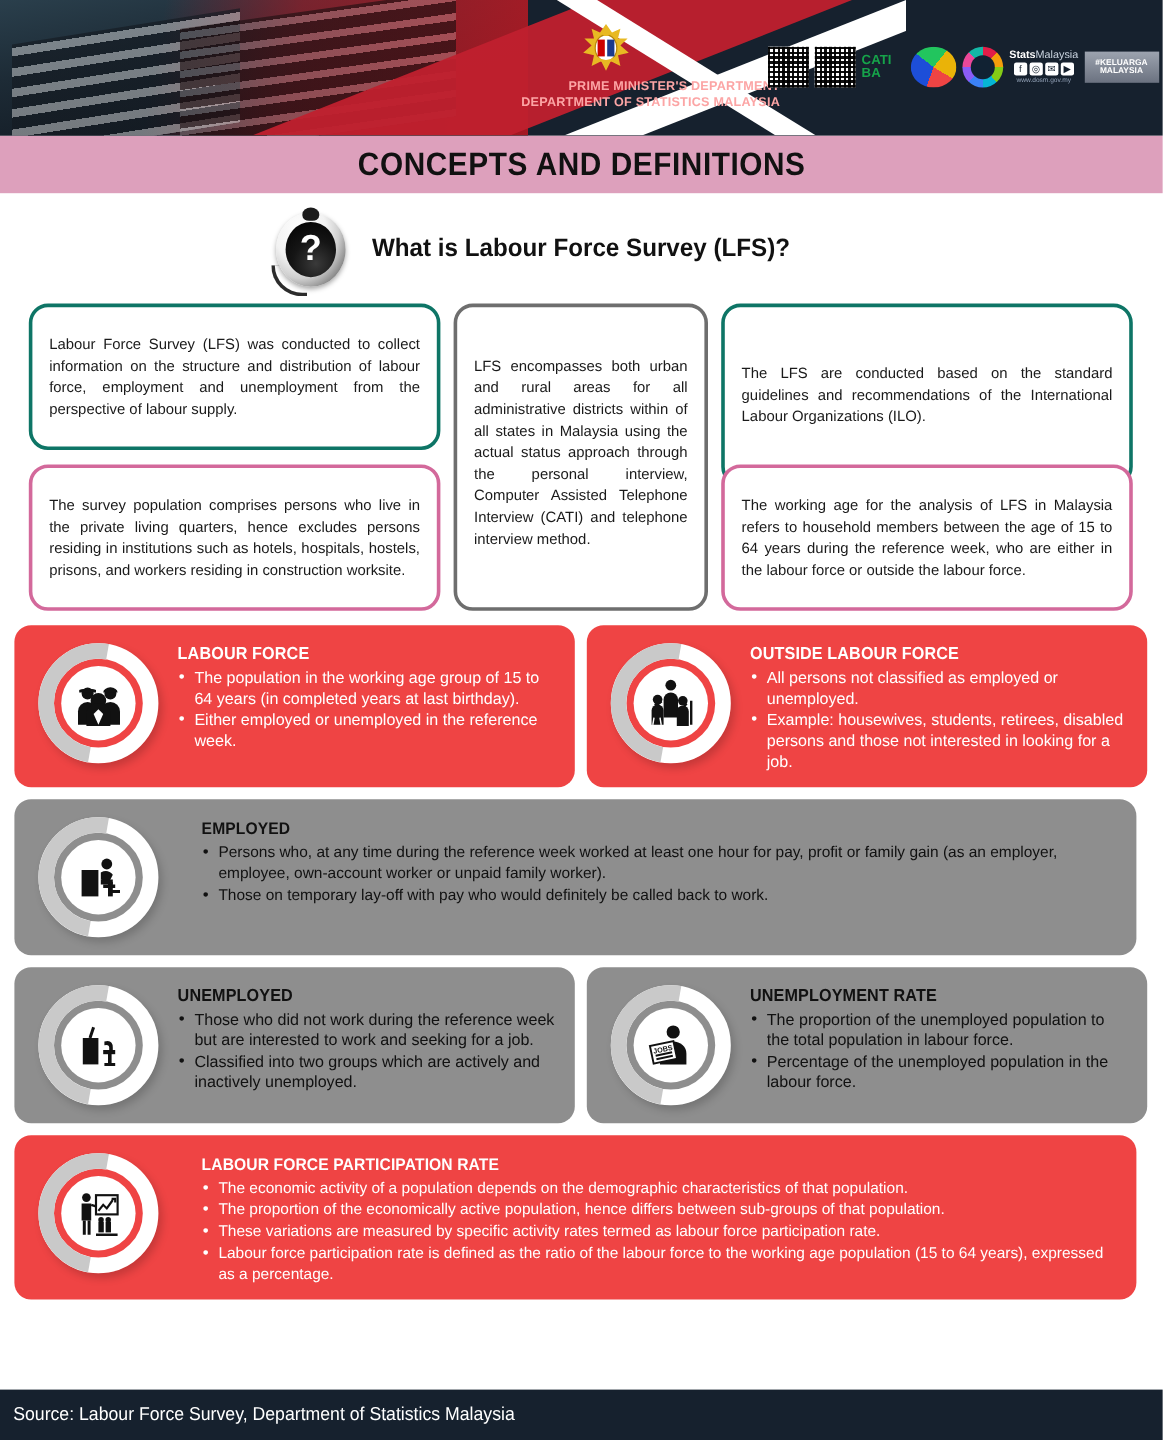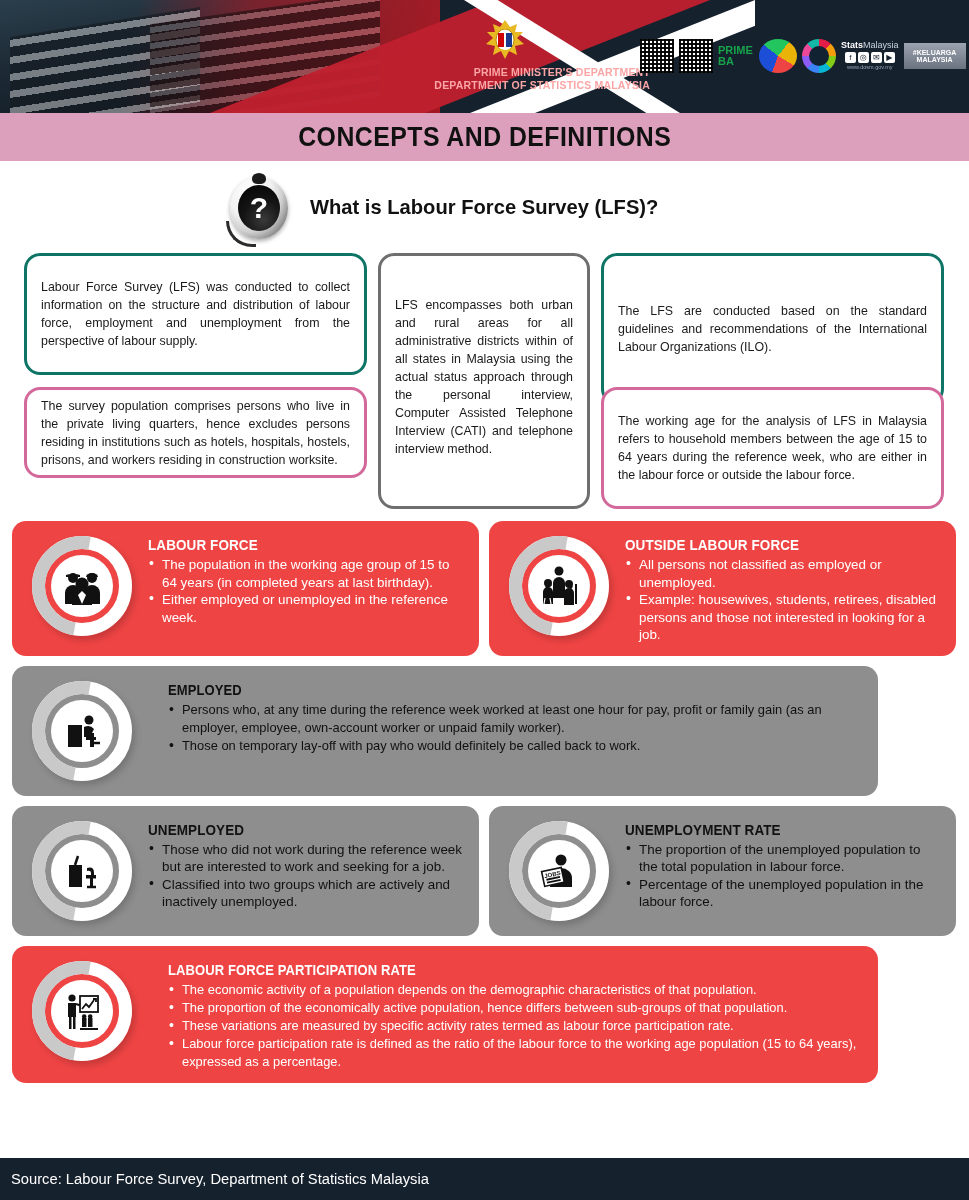--- a/index.html
+++ b/index.html
@@ -212,40 +212,40 @@
     text-align: justify;
     text-justify: inter-word;
     display: flex;
     align-items: center;
   }
   .obox.teal { border: 3px solid #0e7566; }
   .obox.pink { border: 3px solid #d3699b; }
   .obox.gray { border: 3px solid #6e6e6e; }
 
   #box-a { left: 12px;  top: 4px;   width: 343px; height: 122px; }
-  #box-b { left: 12px;  top: 138px; width: 343px; height: 91px; }
+  #box-b { left: 12px;  top: 138px; width: 343px; height: 122px; }
   #box-c { left: 366px; top: 4px;   width: 212px; height: 256px; align-items:flex-start; padding-top: 40px; justify-content: center;}
   #box-d { left: 589px; top: 4px;   width: 343px; height: 152px; }
   #box-e { left: 589px; top: 138px; width: 343px; height: 122px; }
 
   
   .cards { width: 945px; margin: 12px auto 0; }
   .card-row { display: flex; gap: 10px; margin-bottom: 10px; }
   .card {
     border-radius: 14px;
     display: flex;
     align-items: flex-start;
     padding: 12px 14px 12px 12px;
     position: relative;
     min-height: 130px;
   }
   .card.teal { background: #ef4444; }
   .card.gray { background: #8e8e8e; }
   .card.half { width: 467px; }
-  .card.full { width: 866px; }
+  .card.full { width: 935px; }
 
   .ring {
     flex: none;
     width: 118px; height: 105px;
     position: relative;
     margin-right: 6px;
   }
   .ring .outer {
     position: absolute; left: 8px; top: 3px;
     width: 100px; height: 100px;
@@ -347,21 +347,21 @@
   </div>
 
   <div class="hdr-logos">
     <div class="qr">
         <div class="qr-inner"></div>
       </div>
     <div class="qr">
         <div class="qr-inner"></div>
       </div>
     <div class="logo-hies">
-      <span>PRIME</span>
+      <span>CATI</span>
       <span>BA</span>
     </div>
     <div class="logo-jata"></div>
     <div class="logo-circ"></div>
     <div class="logo-stats">
       <div class="sm-t"><span>Stats</span><i>Malaysia</i></div>
       <div class="sm-row">
         <span class="sm-sq">f</span>
         <span class="sm-sq">◎</span>
         <span class="sm-sq">✉</span>

